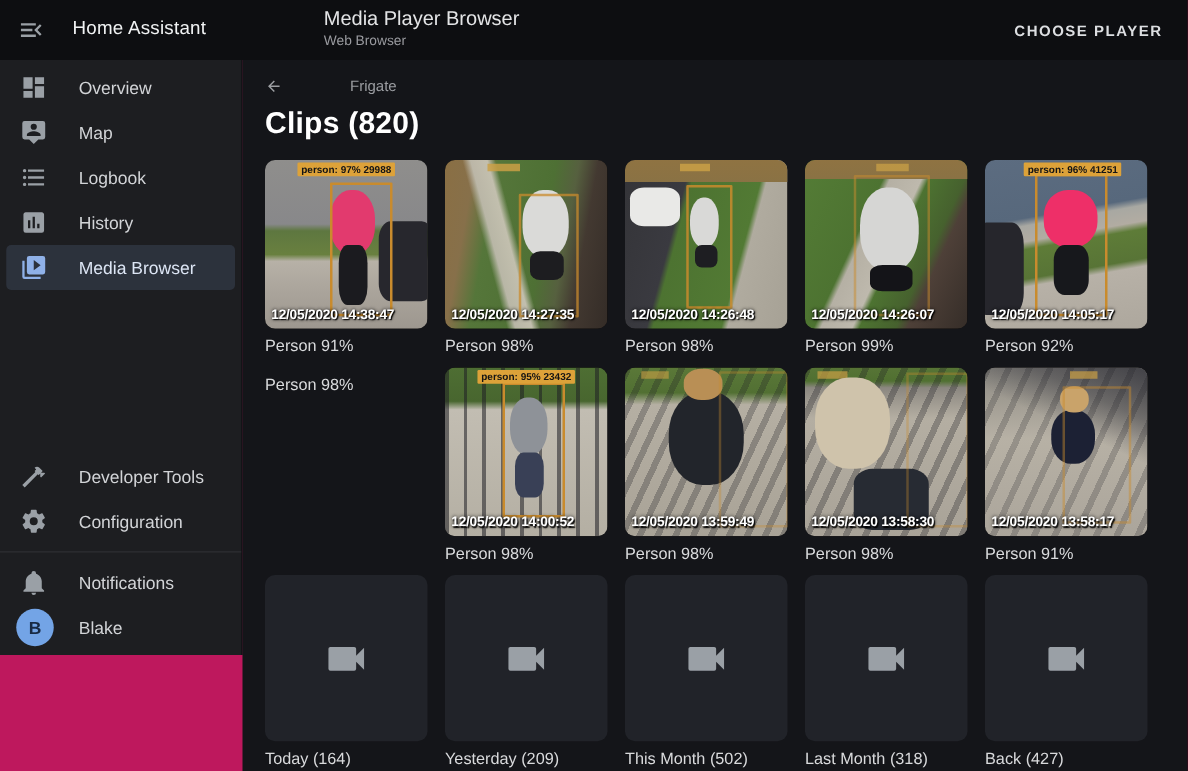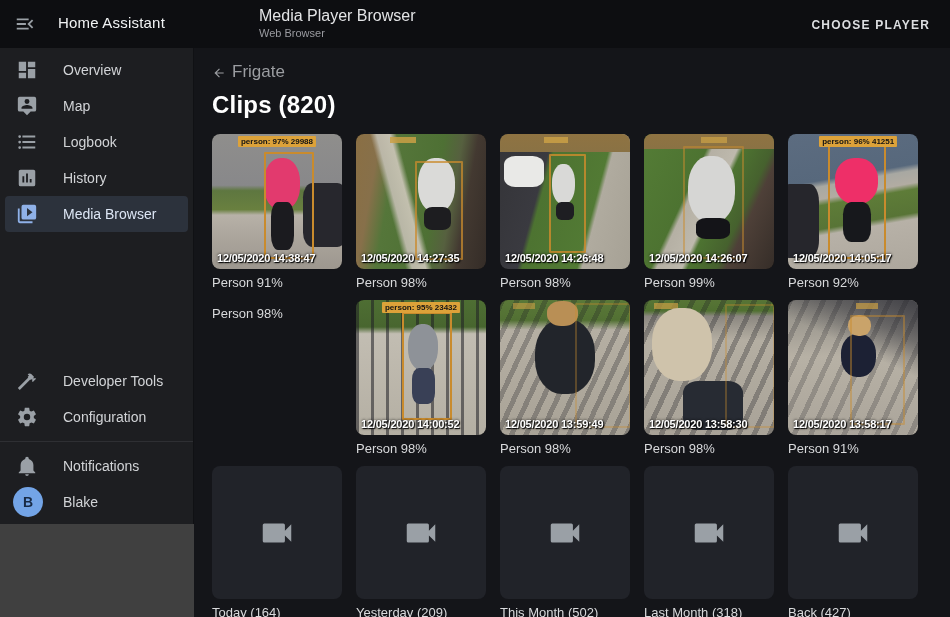--- a/index.html
+++ b/index.html
@@ -1,19 +1,19 @@
 <!DOCTYPE html>
 <html><head>
 <meta charset="utf-8">
 <style>
   html,body{margin:0;padding:0;background:#000;}
   body{width:950px;height:617px;position:relative;overflow:hidden;
        font-family:"Liberation Sans","DejaVu Sans",sans-serif;
        -webkit-font-smoothing:antialiased;}
-  .stage{position:absolute;inset:0;background:#404040;}
+  .stage{position:absolute;inset:0;background:#be185d;}
 
   
   .appbar{position:absolute;left:0;top:0;width:950px;height:48px;background:#0d0e11;z-index:5;}
   .menu-btn{position:absolute;left:14px;top:13px;width:24px;height:24px;color:#9aa0a6;cursor:pointer;}
   .menu-btn svg{width:22px;height:22px;fill:currentColor;}
   .app-title{position:absolute;left:58px;top:14px;font-size:15px;color:#f1f3f4;letter-spacing:.2px;}
   .hdr-title{position:absolute;left:259px;top:7px;font-size:16px;color:#e3e4e6;}
   .hdr-sub{position:absolute;left:259px;top:27px;font-size:11px;color:#9a9ba0;}
   .choose-player{position:absolute;right:14px;top:14px;font-size:12px;font-weight:700;
       letter-spacing:1.2px;color:#dcdee1;background:none;border:none;cursor:pointer;
@@ -32,21 +32,21 @@
   .nav-item.selected .lbl{color:#dde6f5;}
   .side-spacer{flex:1 1 auto;}
   .side-divider{height:1px;background:#2e2f33;margin:6px 0;}
   .avatar{width:30px;height:30px;border-radius:50%;margin-left:8px;display:flex;
       align-items:center;justify-content:center;font-size:14px;font-weight:700;color:#182a44;flex:0 0 auto;}
   .profile-item .lbl{margin-left:20px;}
 
   
   .content{position:absolute;left:194px;top:48px;width:756px;height:569px;background:#141519;
       box-sizing:border-box;padding:14px 0 0 18px;overflow:hidden;}
-  .breadcrumb{display:flex;align-items:center;color:#9b9da1;font-size:17px;cursor:pointer;width:max-content;}
+  .breadcrumb{display:flex;align-items:center;color:#9b9da1;font-size:12px;cursor:pointer;width:max-content;gap:48px;}
   .breadcrumb .icon{width:14px;height:14px;margin-right:6px;}
   .breadcrumb .icon svg{width:14px;height:14px;fill:currentColor;}
   .page-title{margin:9px 0 0 0;font-size:24px;font-weight:700;color:#fff;letter-spacing:.2px;}
 
   .grid{margin-top:15px;display:grid;grid-template-columns:repeat(5,130px);
       column-gap:14px;row-gap:10px;}
   .cell{width:130px;}
   .thumb{position:relative;width:130px;height:135px;border-radius:8px;overflow:hidden;
       background:#000;cursor:pointer;}
   .caption{margin-top:6px;font-size:13px;color:#d9dadc;white-space:nowrap;}

